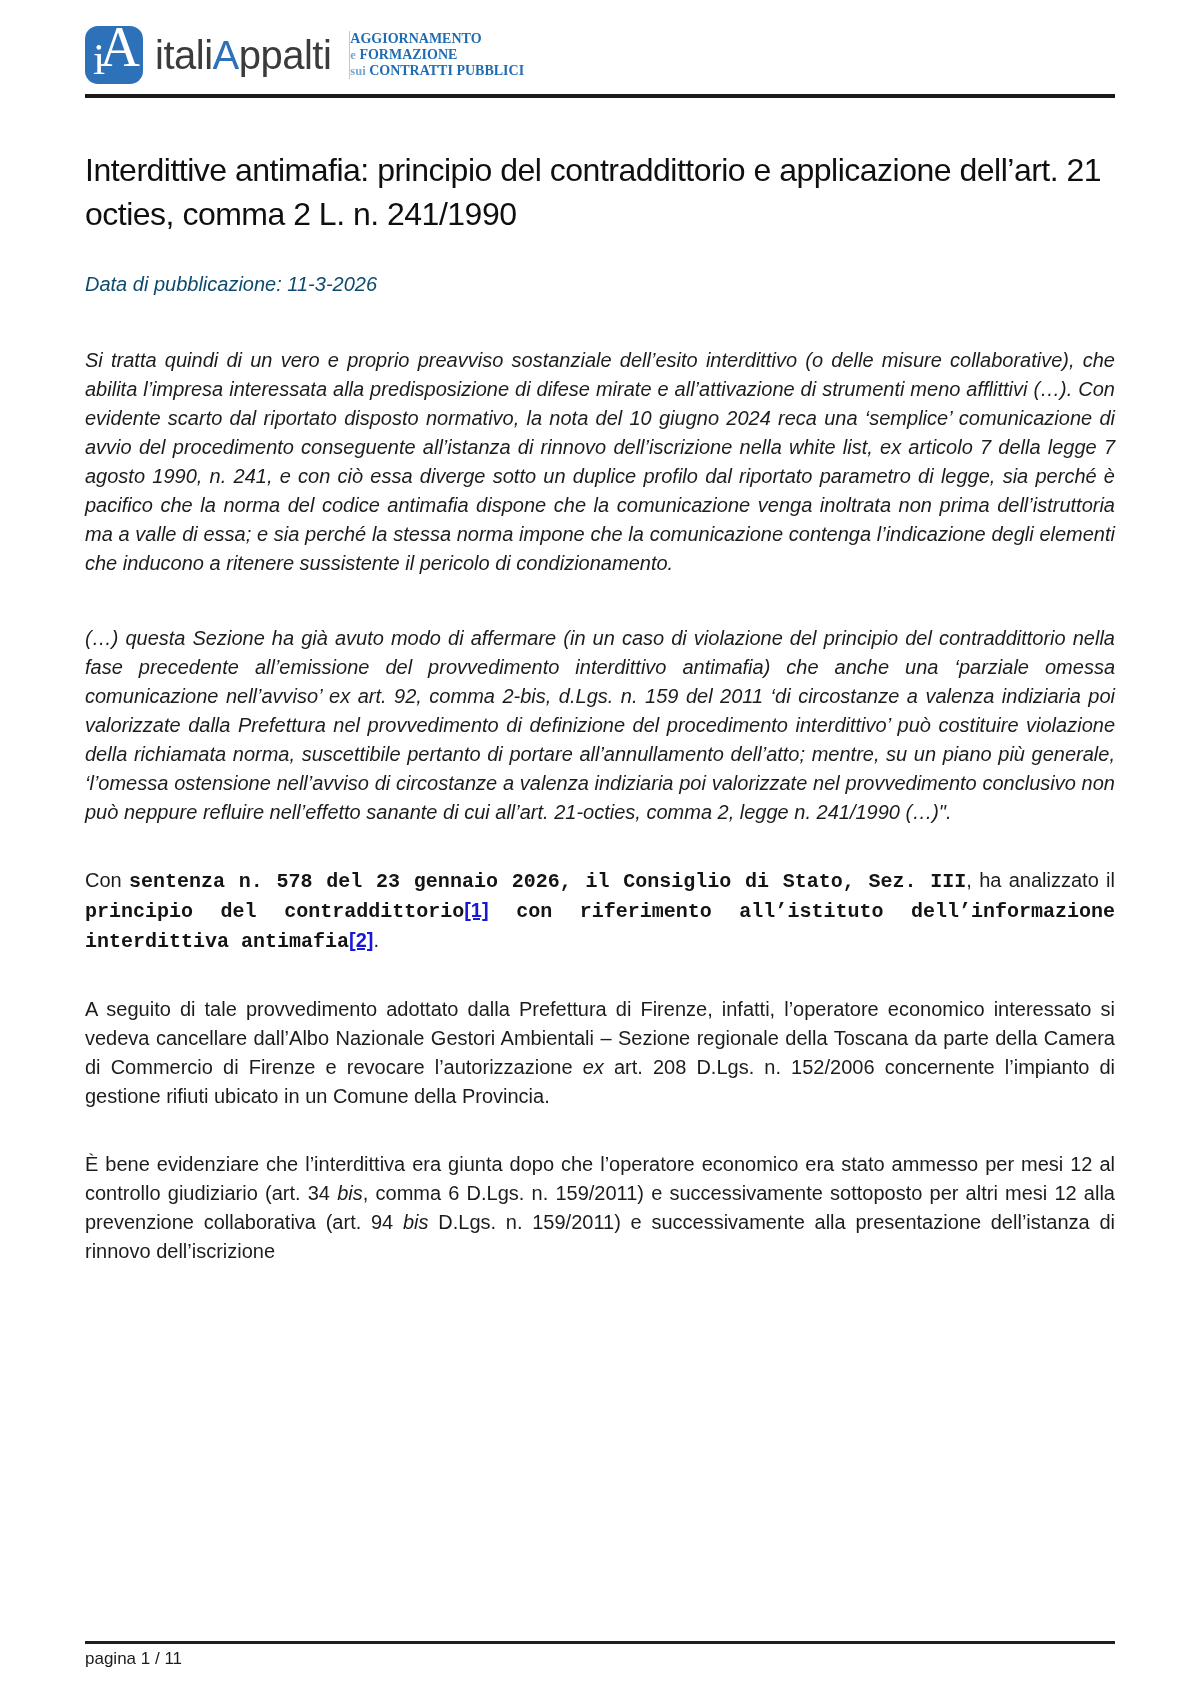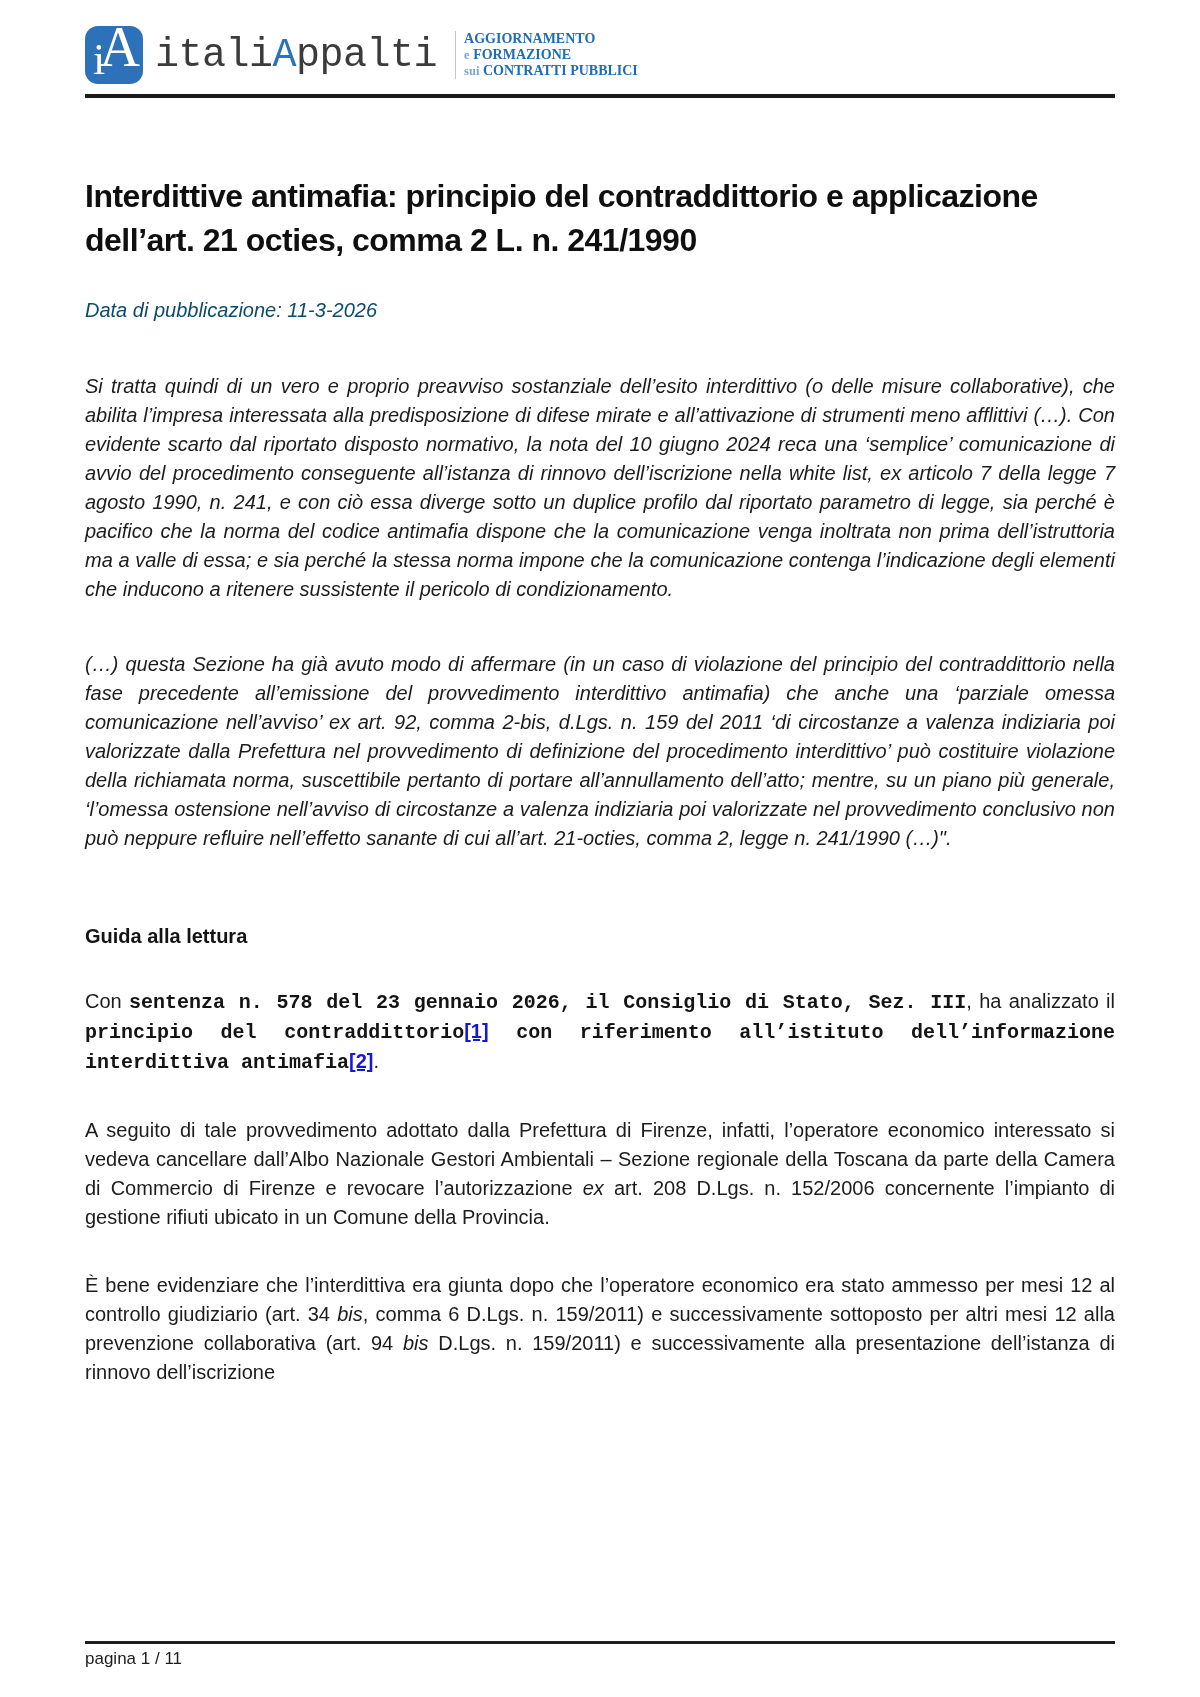--- a/index.html
+++ b/index.html
@@ -41,53 +41,53 @@
     line-height: 1;
   }
   .logo-icon .la {
     position: absolute;
     right: 3px;
     top: -7px;
     font-size: 56px;
     line-height: 1;
   }
   .wordmark {
-    font-family: Liberation Mono, monospace;
+    font-family: Liberation Sans, sans-serif;
     font-size: 40px;
     color: #3b3b3b;
     margin-left: 12px;
     letter-spacing: -0.5px;
     white-space: nowrap;
     text-align: right;
   }
   .wordmark .accent { color: #2d72b8; }
   .tagline {
     margin-left: 18px;
-    padding-left: 8px;
+    padding-left: 0;
     border-left: 1px solid #c6c6c6;
     font-family: "Liberation Serif", serif;
     font-weight: 700;
     color: #1f6cb2;
     font-size: 14px;
     line-height: 16px;
     white-space: nowrap;
   }
   .tag-small { color: #7aa7cd; font-size: 12.5px; }
   .rule-top {
     margin-top: 9px;
     height: 4px;
     background: #1a1a1a;
   }
 
   
   h1.title {
-    margin-top: 76px;
+    margin-top: 50px;
     font-size: 32px;
     line-height: 44px;
-    font-weight: 700;
+    font-weight: 400;
     color: #0f0f0f;
     letter-spacing: -0.5px;
   }
   .byline {
     margin-top: 34px;
     padding-left: 12px;
     font-style: italic;
     font-size: 20px;
     color: #222222;
   }
@@ -168,21 +168,20 @@
     <main>
       <h1 class="title">Interdittive antimafia: principio del contraddittorio e applicazione dell’art. 21 octies, comma 2 L. n. 241/1990</h1>
 
 
       <p class="pubdate">Data di pubblicazione: 11-3-2026</p>
 
       <p class="quote">Si tratta quindi di un vero e proprio preavviso sostanziale dell’esito interdittivo (o delle misure collaborative), che abilita l’impresa interessata alla predisposizione di difese mirate e all’attivazione di strumenti meno afflittivi (…). Con evidente scarto dal riportato disposto normativo, la nota del 10 giugno 2024 reca una ‘semplice’ comunicazione di avvio del procedimento conseguente all’istanza di rinnovo dell’iscrizione nella white list, ex articolo 7 della legge 7 agosto 1990, n. 241, e con ciò essa diverge sotto un duplice profilo dal riportato parametro di legge, sia perché è pacifico che la norma del codice antimafia dispone che la comunicazione venga inoltrata non prima dell’istruttoria ma a valle di essa; e sia perché la stessa norma impone che la comunicazione contenga l’indicazione degli elementi che inducono a ritenere sussistente il pericolo di condizionamento.</p>
 
       <p class="quote">(…) questa Sezione ha già avuto modo di affermare (in un caso di violazione del principio del contraddittorio nella fase precedente all’emissione del provvedimento interdittivo antimafia) che anche una ‘parziale omessa comunicazione nell’avviso’ ex art. 92, comma 2-bis, d.Lgs. n. 159 del 2011 ‘di circostanze a valenza indiziaria poi valorizzate dalla Prefettura nel provvedimento di definizione del procedimento interdittivo’ può costituire violazione della richiamata norma, suscettibile pertanto di portare all’annullamento dell’atto; mentre, su un piano più generale, ‘l’omessa ostensione nell’avviso di circostanze a valenza indiziaria poi valorizzate nel provvedimento conclusivo non può neppure refluire nell’effetto sanante di cui all’art. 21-octies, comma 2, legge n. 241/1990 (…)".</p>
 
-      <h2 class="section-heading">Guida alla lettura</h2>
 
       <p class="body-par"><span>Con </span><b>sentenza n. 578 del 23 gennaio 2026, il Consiglio di Stato, Sez. III</b><span>, ha analizzato il </span><b>principio del contraddittorio</b><a href="#" class="ref">[1]</a><b> con riferimento all’istituto dell’informazione interdittiva antimafia</b><a href="#" class="ref">[2]</a><span>.</span></p>
 
       <p class="body-par"><span>A seguito di tale provvedimento adottato dalla Prefettura di Firenze, infatti, l’operatore economico interessato si vedeva cancellare dall’Albo Nazionale Gestori Ambientali – Sezione regionale della Toscana da parte della Camera di Commercio di Firenze e revocare l’autorizzazione </span><i>ex</i><span> art. 208 D.Lgs. n. 152/2006 concernente l’impianto di gestione rifiuti ubicato in un Comune della Provincia.</span></p>
 
       <p class="body-par"><span>È bene evidenziare che l’interdittiva era giunta dopo che l’operatore economico era stato ammesso per mesi 12 al controllo giudiziario (art. 34 </span><i>bis</i><span>, comma 6 D.Lgs. n. 159/2011) e successivamente sottoposto per altri mesi 12 alla prevenzione collaborativa (art. 94 </span><i>bis</i><span> D.Lgs. n. 159/2011) e successivamente alla presentazione dell’istanza di rinnovo dell’iscrizione</span></p>
     </main>
   </div>
 
   <footer class="footer">

